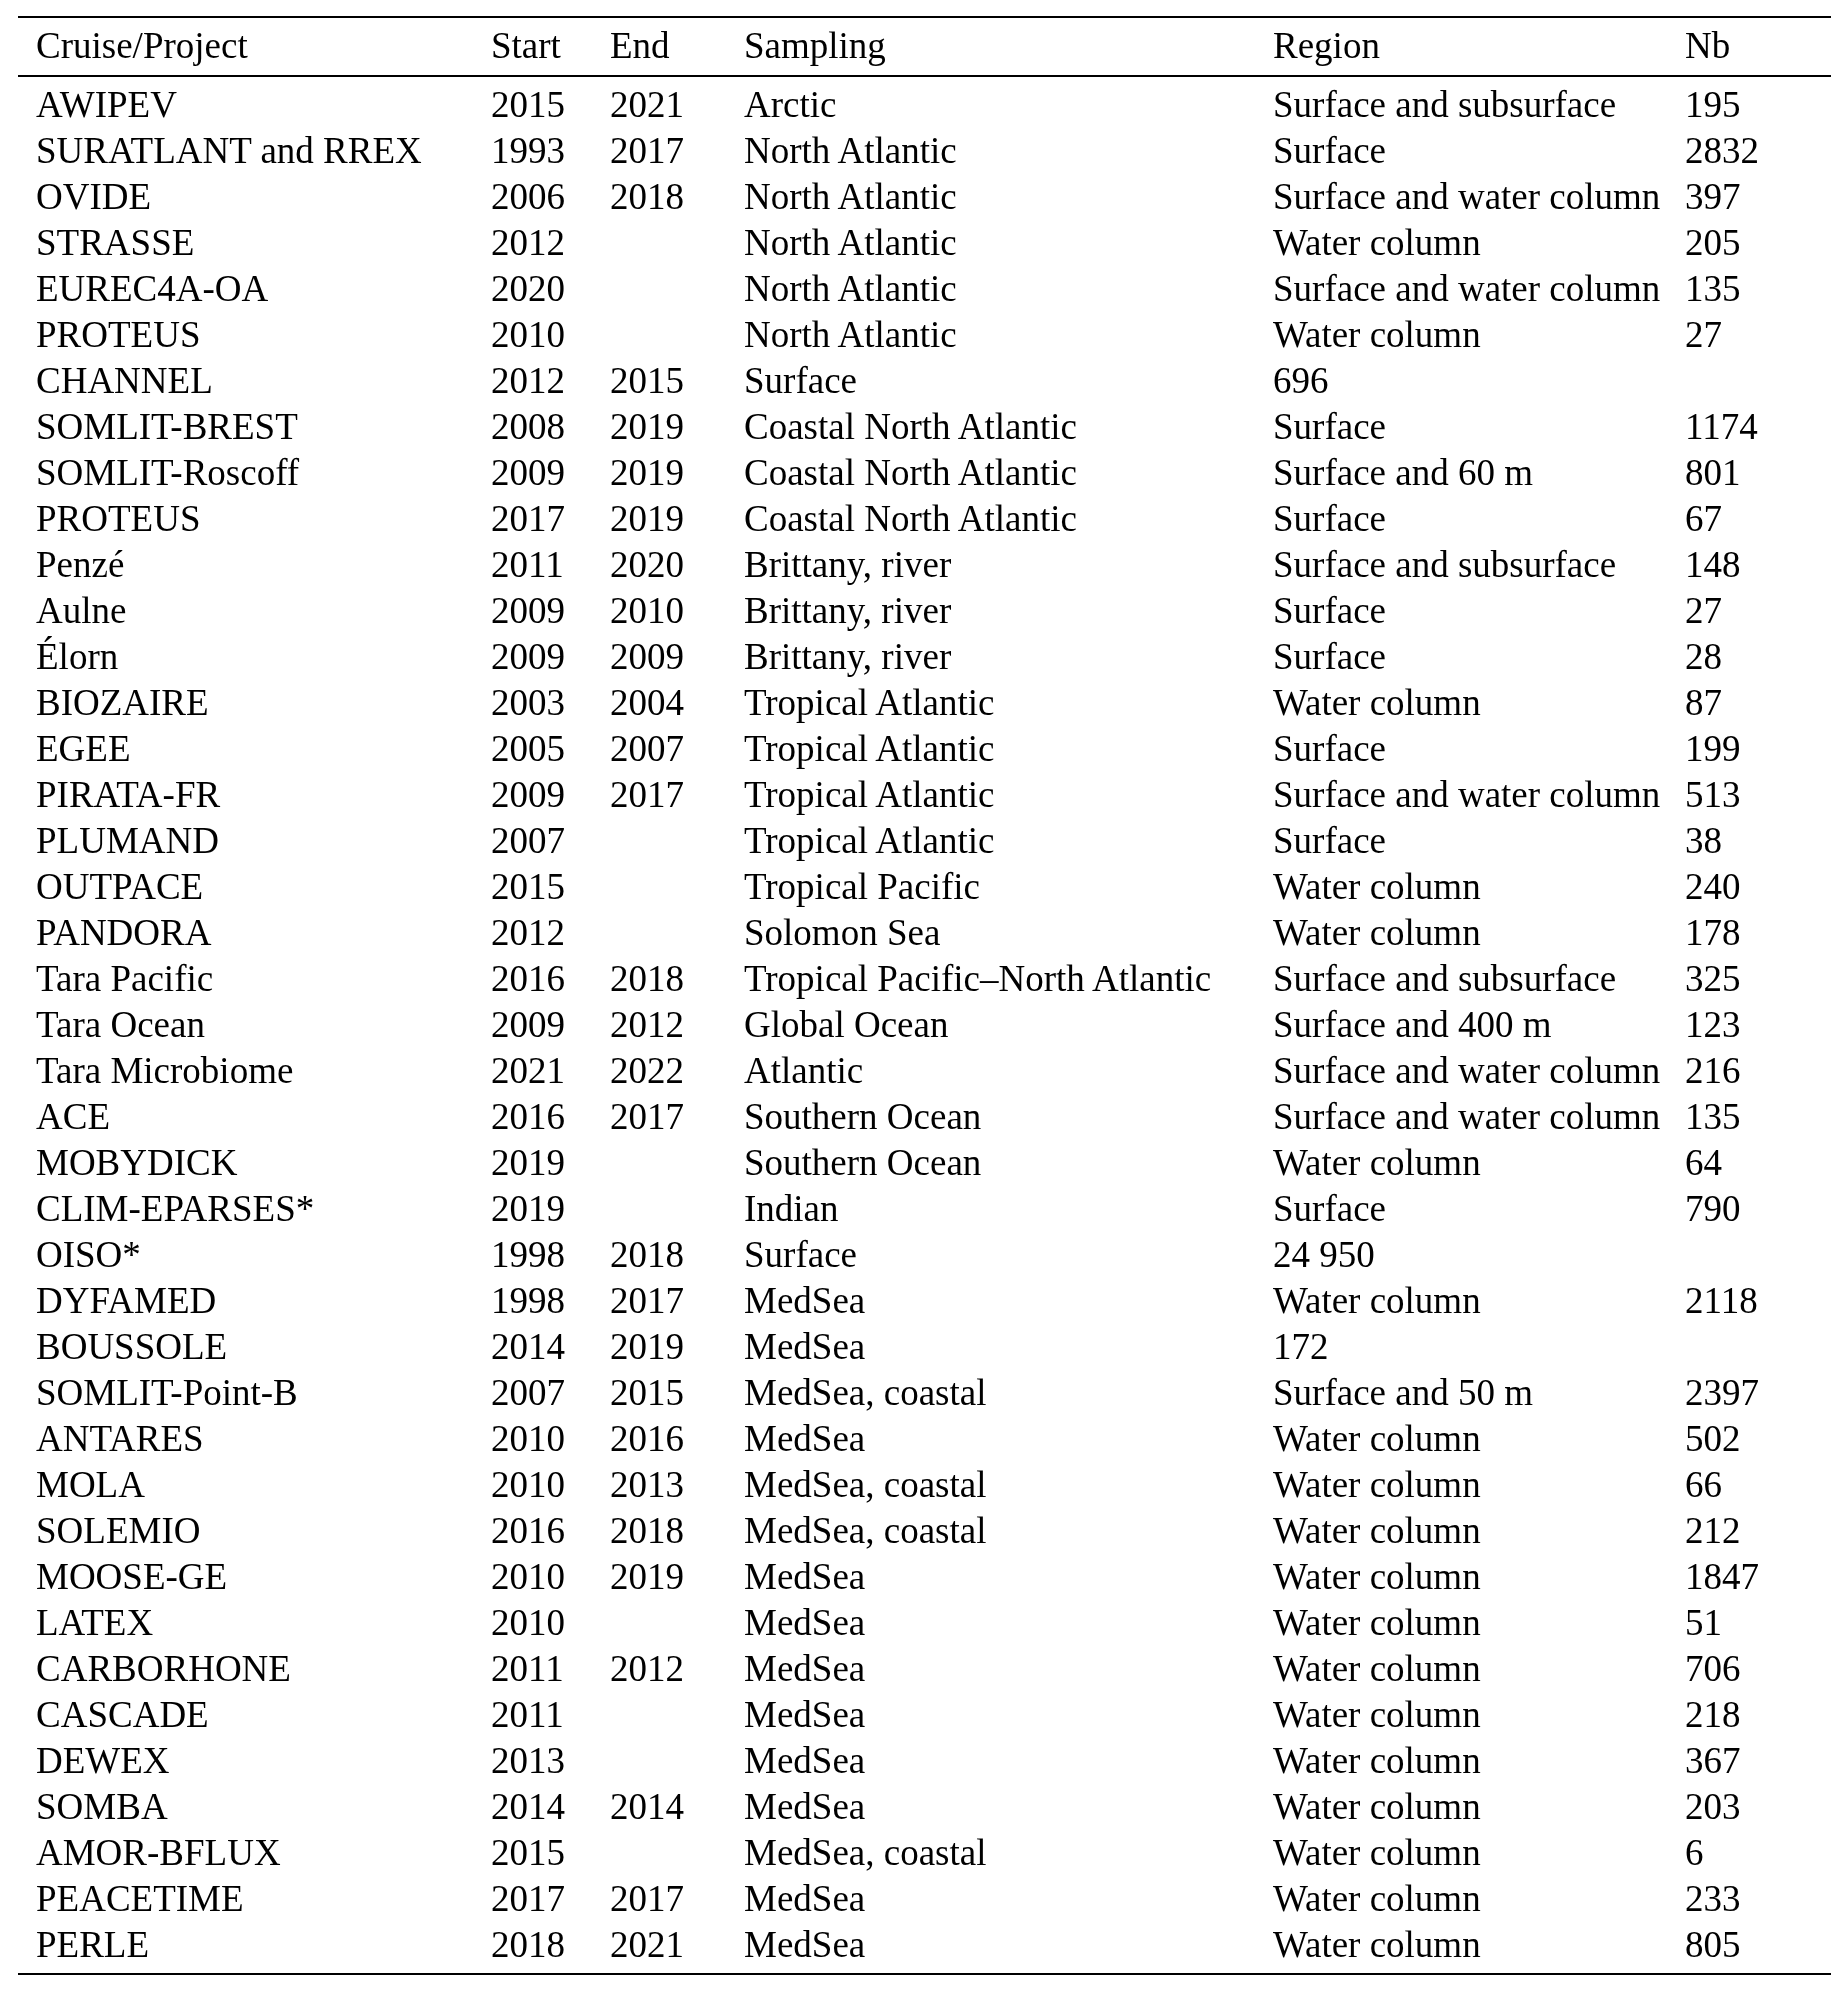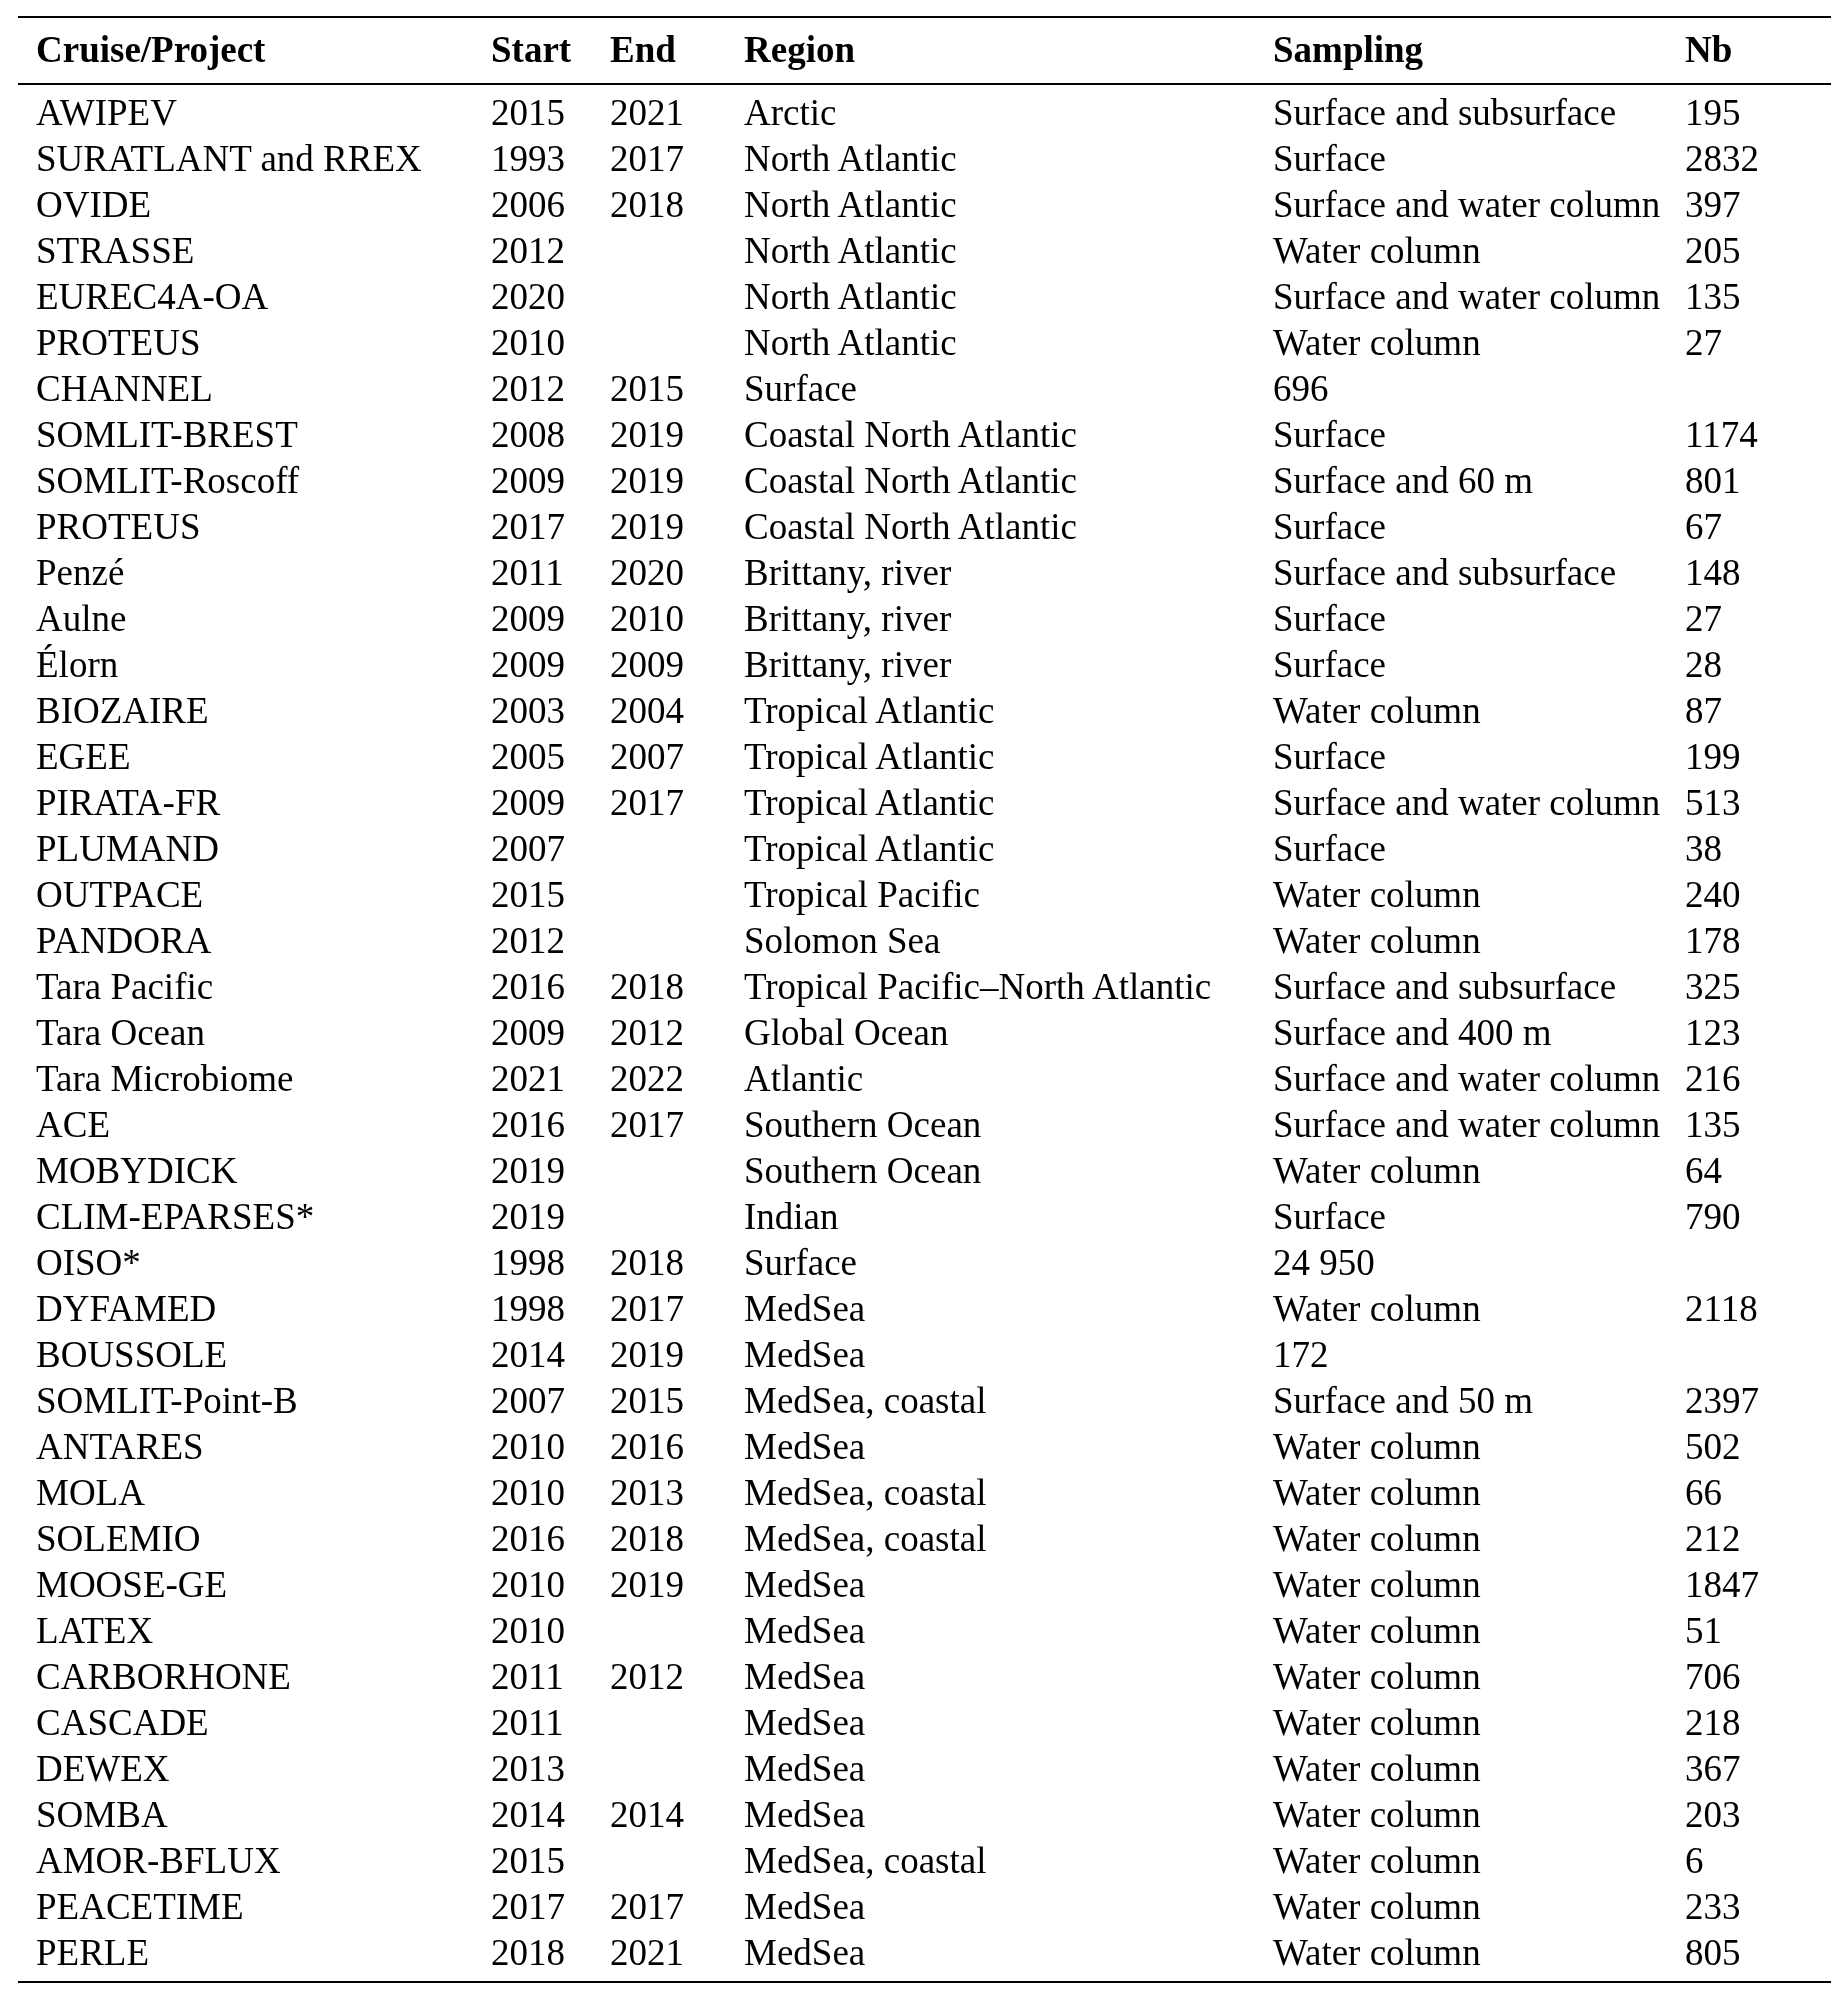--- a/index.html
+++ b/index.html
@@ -21,23 +21,22 @@
 
   .grid-row {
     display: grid;
     grid-template-columns: 455px 119px 134px 529px 412px 1fr;
     padding-left: 18px;
     padding-right: 6.2px;
     align-items: center;
   }
 
   .thead {
-    height: 67px;
+    height: 59px;
     border-bottom: 2.7px solid #000;
-    font-weight: bold;
   }
 
   .tbody { padding: 5px 0; }
 
   .tr { height: 46px; }
 
   .th, .td {
     font-size: 37px;
     line-height: 1.05;
     white-space: nowrap;
@@ -47,22 +46,22 @@
 </style>
 </head>
 <body>
 
 <div class="table-wrap">
 
   <div class="grid-row thead">
     <div class="th c-project">Cruise/Project</div>
     <div class="th c-start">Start</div>
     <div class="th c-end">End</div>
+    <div class="th c-sampling">Sampling</div>
     <div class="th c-region">Region</div>
-    <div class="th c-sampling">Sampling</div>
     <div class="th c-nb">Nb</div>
   </div>
 
   <div class="tbody">
       <div class="grid-row tr">
     <div class="td c-project">AWIPEV</div>
     <div class="td c-start">2015</div>
     <div class="td c-end">2021</div>
     <div class="td c-region">Arctic</div>
     <div class="td c-sampling">Surface and subsurface</div>

